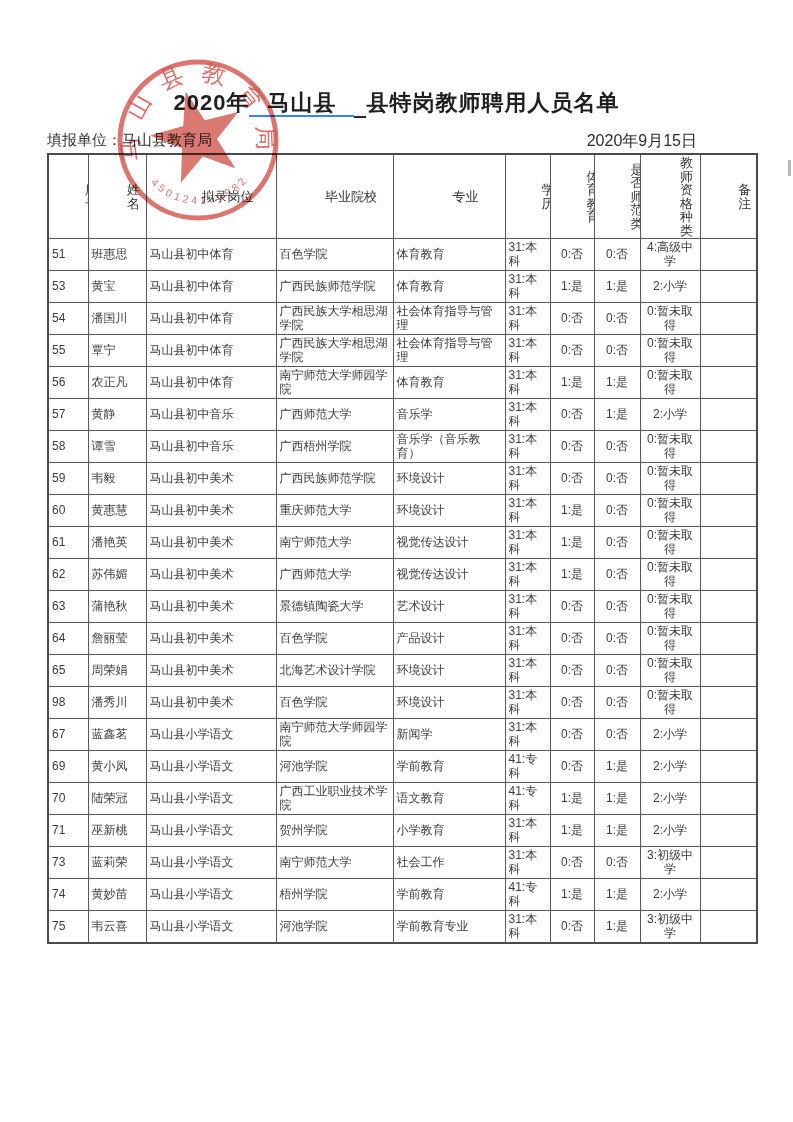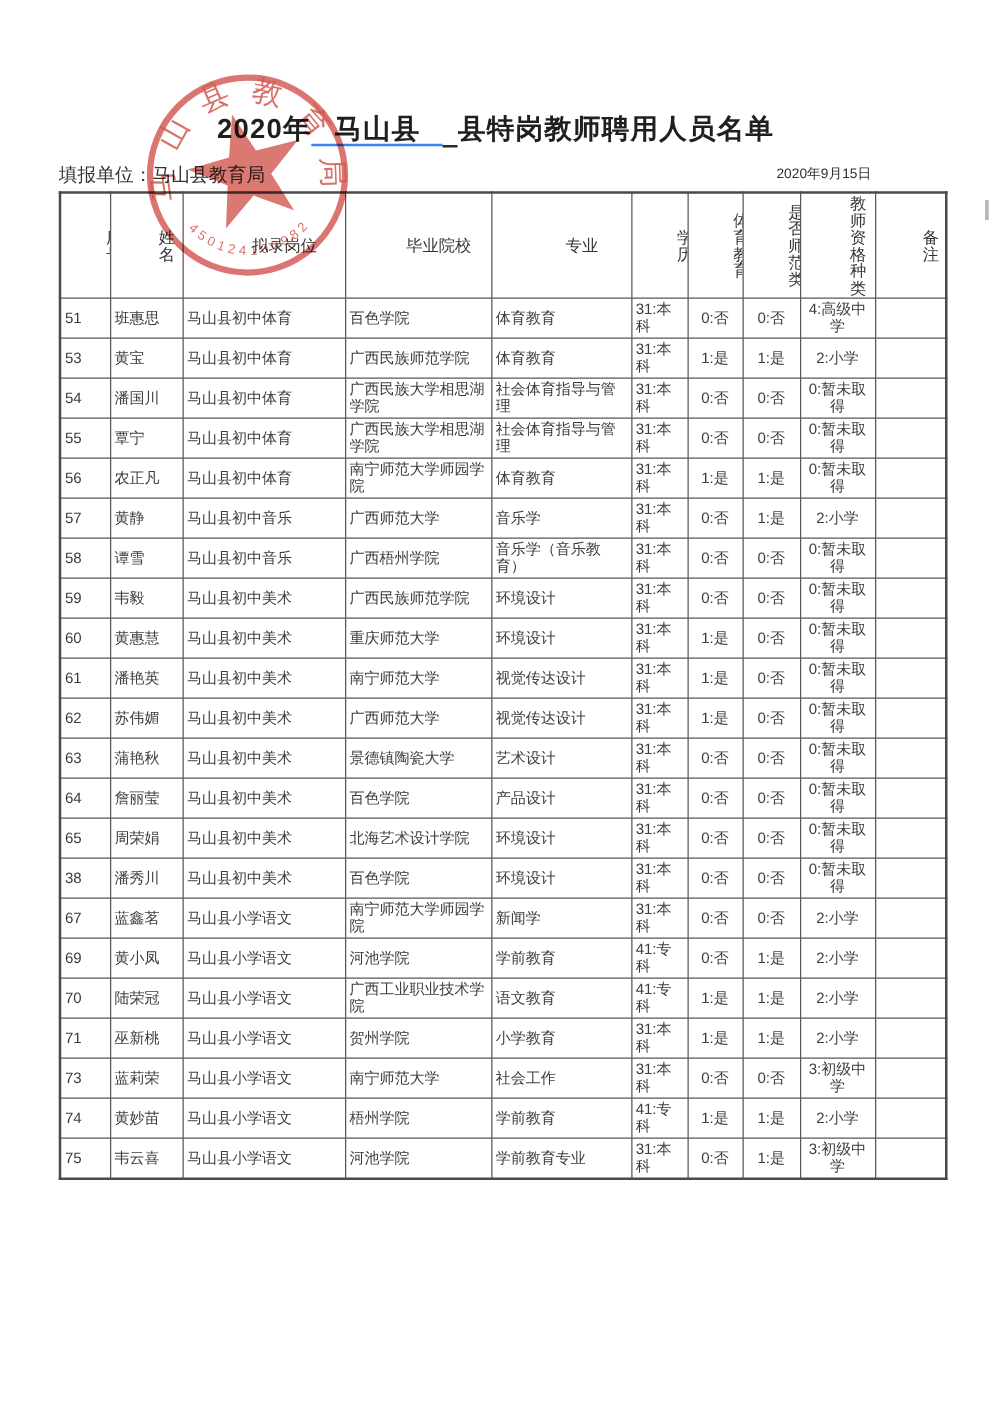--- a/index.html
+++ b/index.html
@@ -12,21 +12,21 @@
   
   .title{
     position:absolute;top:88px;left:0;width:100%;text-align:center;
     font-size:22px;font-weight:bold;color:#1f1f1f;letter-spacing:1px;
   }
   .title .u{border-bottom:2px solid #3b82f6;padding:0 18px;}
   .title .u2{display:inline-block;width:12px;border-bottom:2px solid #2a2a2a;}
   
   .meta{position:absolute;top:131px;left:0;width:100%;height:22px;font-size:15px;color:#333;}
   .meta .unit{position:absolute;left:47px;}
-  .meta .date{position:absolute;right:96px;font-size:11px;color:#2e2e2e;}
+  .meta .date{position:absolute;right:96px;font-size:16px;color:#2e2e2e;}
   
   table.roster{
     position:absolute;left:47px;top:153px;width:709px;
     border-collapse:collapse;table-layout:fixed;
     border:2px solid #4a4a4a;
   }
   table.roster th,table.roster td{
     border:1px solid #585858;
     font-weight:normal;color:#3c3c3c;
     padding:1px 3px;line-height:13.5px;font-size:12px;
@@ -259,21 +259,21 @@
           <td class="col2">马山县初中美术</td>
           <td class="col3">北海艺术设计学院</td>
           <td class="col4">环境设计</td>
           <td class="col5">31:本科</td>
           <td class="col6">0:否</td>
           <td class="col7">0:否</td>
           <td class="col8">0:暂未取得</td>
           <td class="col9"></td>
         </tr>
         <tr>
-          <td class="col0">38</td>
+          <td class="col0">98</td>
           <td class="col1">潘秀川</td>
           <td class="col2">马山县初中美术</td>
           <td class="col3">百色学院</td>
           <td class="col4">环境设计</td>
           <td class="col5">31:本科</td>
           <td class="col6">0:否</td>
           <td class="col7">0:否</td>
           <td class="col8">0:暂未取得</td>
           <td class="col9"></td>
         </tr>

